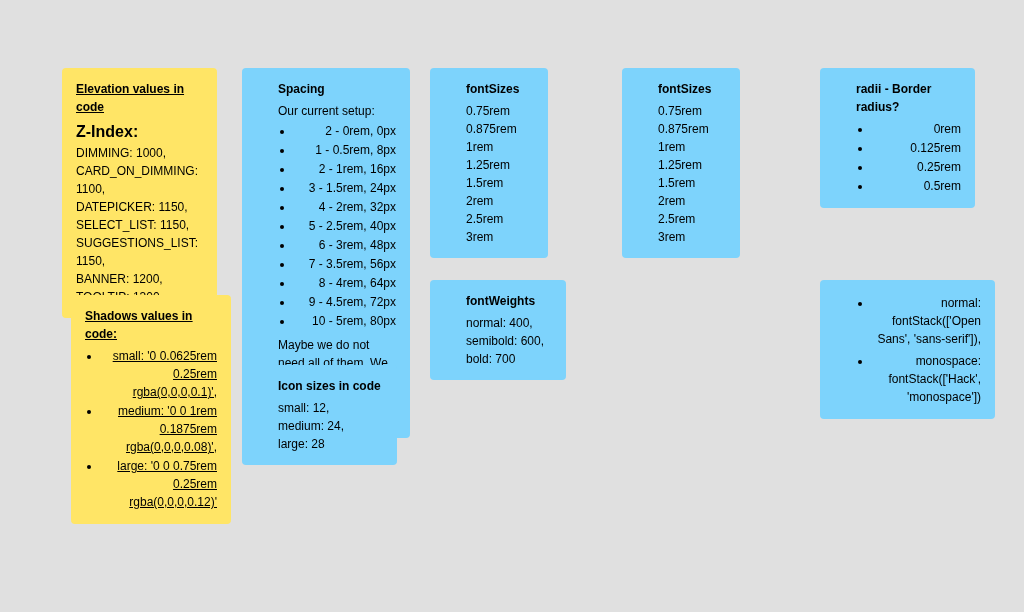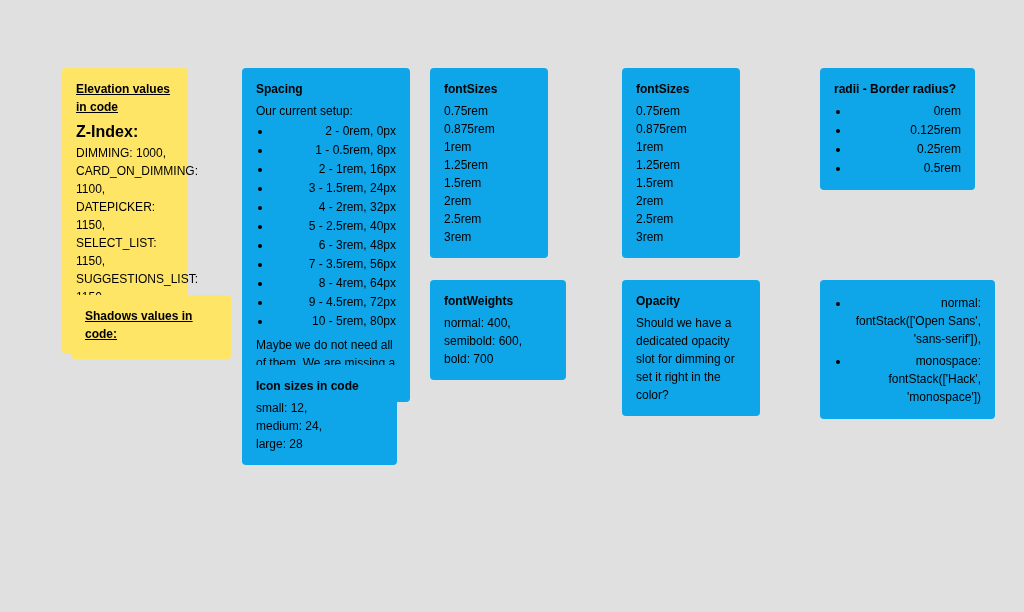--- a/index.html
+++ b/index.html
@@ -26,21 +26,22 @@
       padding: 12px 14px;
       line-height: 1.5;
       font-size: 12px;
     }
 
     .card-yellow {
       background: #FFE566;
     }
 
     .card-green {
-      background: #0ea5e9;
+      background: #7dd3fc;
+      padding-left: 36px;
     }
 
     .card h3 {
       font-weight: bold;
       font-size: 12px;
       margin-bottom: 4px;
       text-decoration: underline;
     }
 
     .card h3.no-underline {
@@ -59,38 +60,43 @@
 
     .card p {
       margin-top: 4px;
     }
   </style>
 </head>
 <body>
 
 <div class="board">
 
-  <div class="card card-yellow" style="left:62px; top:68px; width:126px;">
+  <div class="card card-yellow" style="left:62px; top:68px; width:155px;">
     <h3>Elevation values in code</h3>
     <div style="font-weight:bold; font-size:16px;">Z-Index:</div>
     <div>
       DIMMING: 1000,<br>
       CARD_ON_DIMMING:<br>
       1100,<br>
       DATEPICKER: 1150,<br>
       SELECT_LIST: 1150,<br>
       SUGGESTIONS_LIST:<br>
       1150,<br>
       BANNER: 1200,<br>
       TOOLTIP: 1300
     </div>
   </div>
 
   <div class="card card-yellow" style="left:71px; top:295px; width:160px;text-decoration:underline;">
     <h3>Shadows values in code:</h3>
+    <ul>
+      <li>small: '0 0.0625rem 0.25rem rgba(0,0,0,0.1)',</li>
+      <li>medium: '0 0 1rem 0.1875rem rgba(0,0,0,0.08)',</li>
+      <li>large: '0 0 0.75rem 0.25rem rgba(0,0,0,0.12)'</li>
+    </ul>
   </div>
 
   <div class="card card-green" style="left:242px; top:68px; width:168px;">
     <h3 class="no-underline">Spacing</h3>
     <div>Our current setup:</div>
     <ul>
       <li>2 - 0rem, 0px</li>
       <li>1 - 0.5rem, 8px</li>
       <li>2 - 1rem, 16px</li>
       <li>3 - 1.5rem, 24px</li>
@@ -144,26 +150,20 @@
       0.875rem<br>
       1rem<br>
       1.25rem<br>
       1.5rem<br>
       2rem<br>
       2.5rem<br>
       3rem
     </div>
   </div>
 
-  <div class="card card-green" style="left:622px; top:280px; width:138px;">
-    <h3 class="no-underline">Opacity</h3>
-    <div>
-      Should we have a dedicated opacity slot for dimming or set it right in the color?
-    </div>
-  </div>
 
   <div class="card card-green" style="left:820px; top:68px; width:155px;">
     <h3 class="no-underline">radii - Border radius?</h3>
     <ul>
       <li>0rem</li>
       <li>0.125rem</li>
       <li>0.25rem</li>
       <li>0.5rem</li>
     </ul>
   </div>

